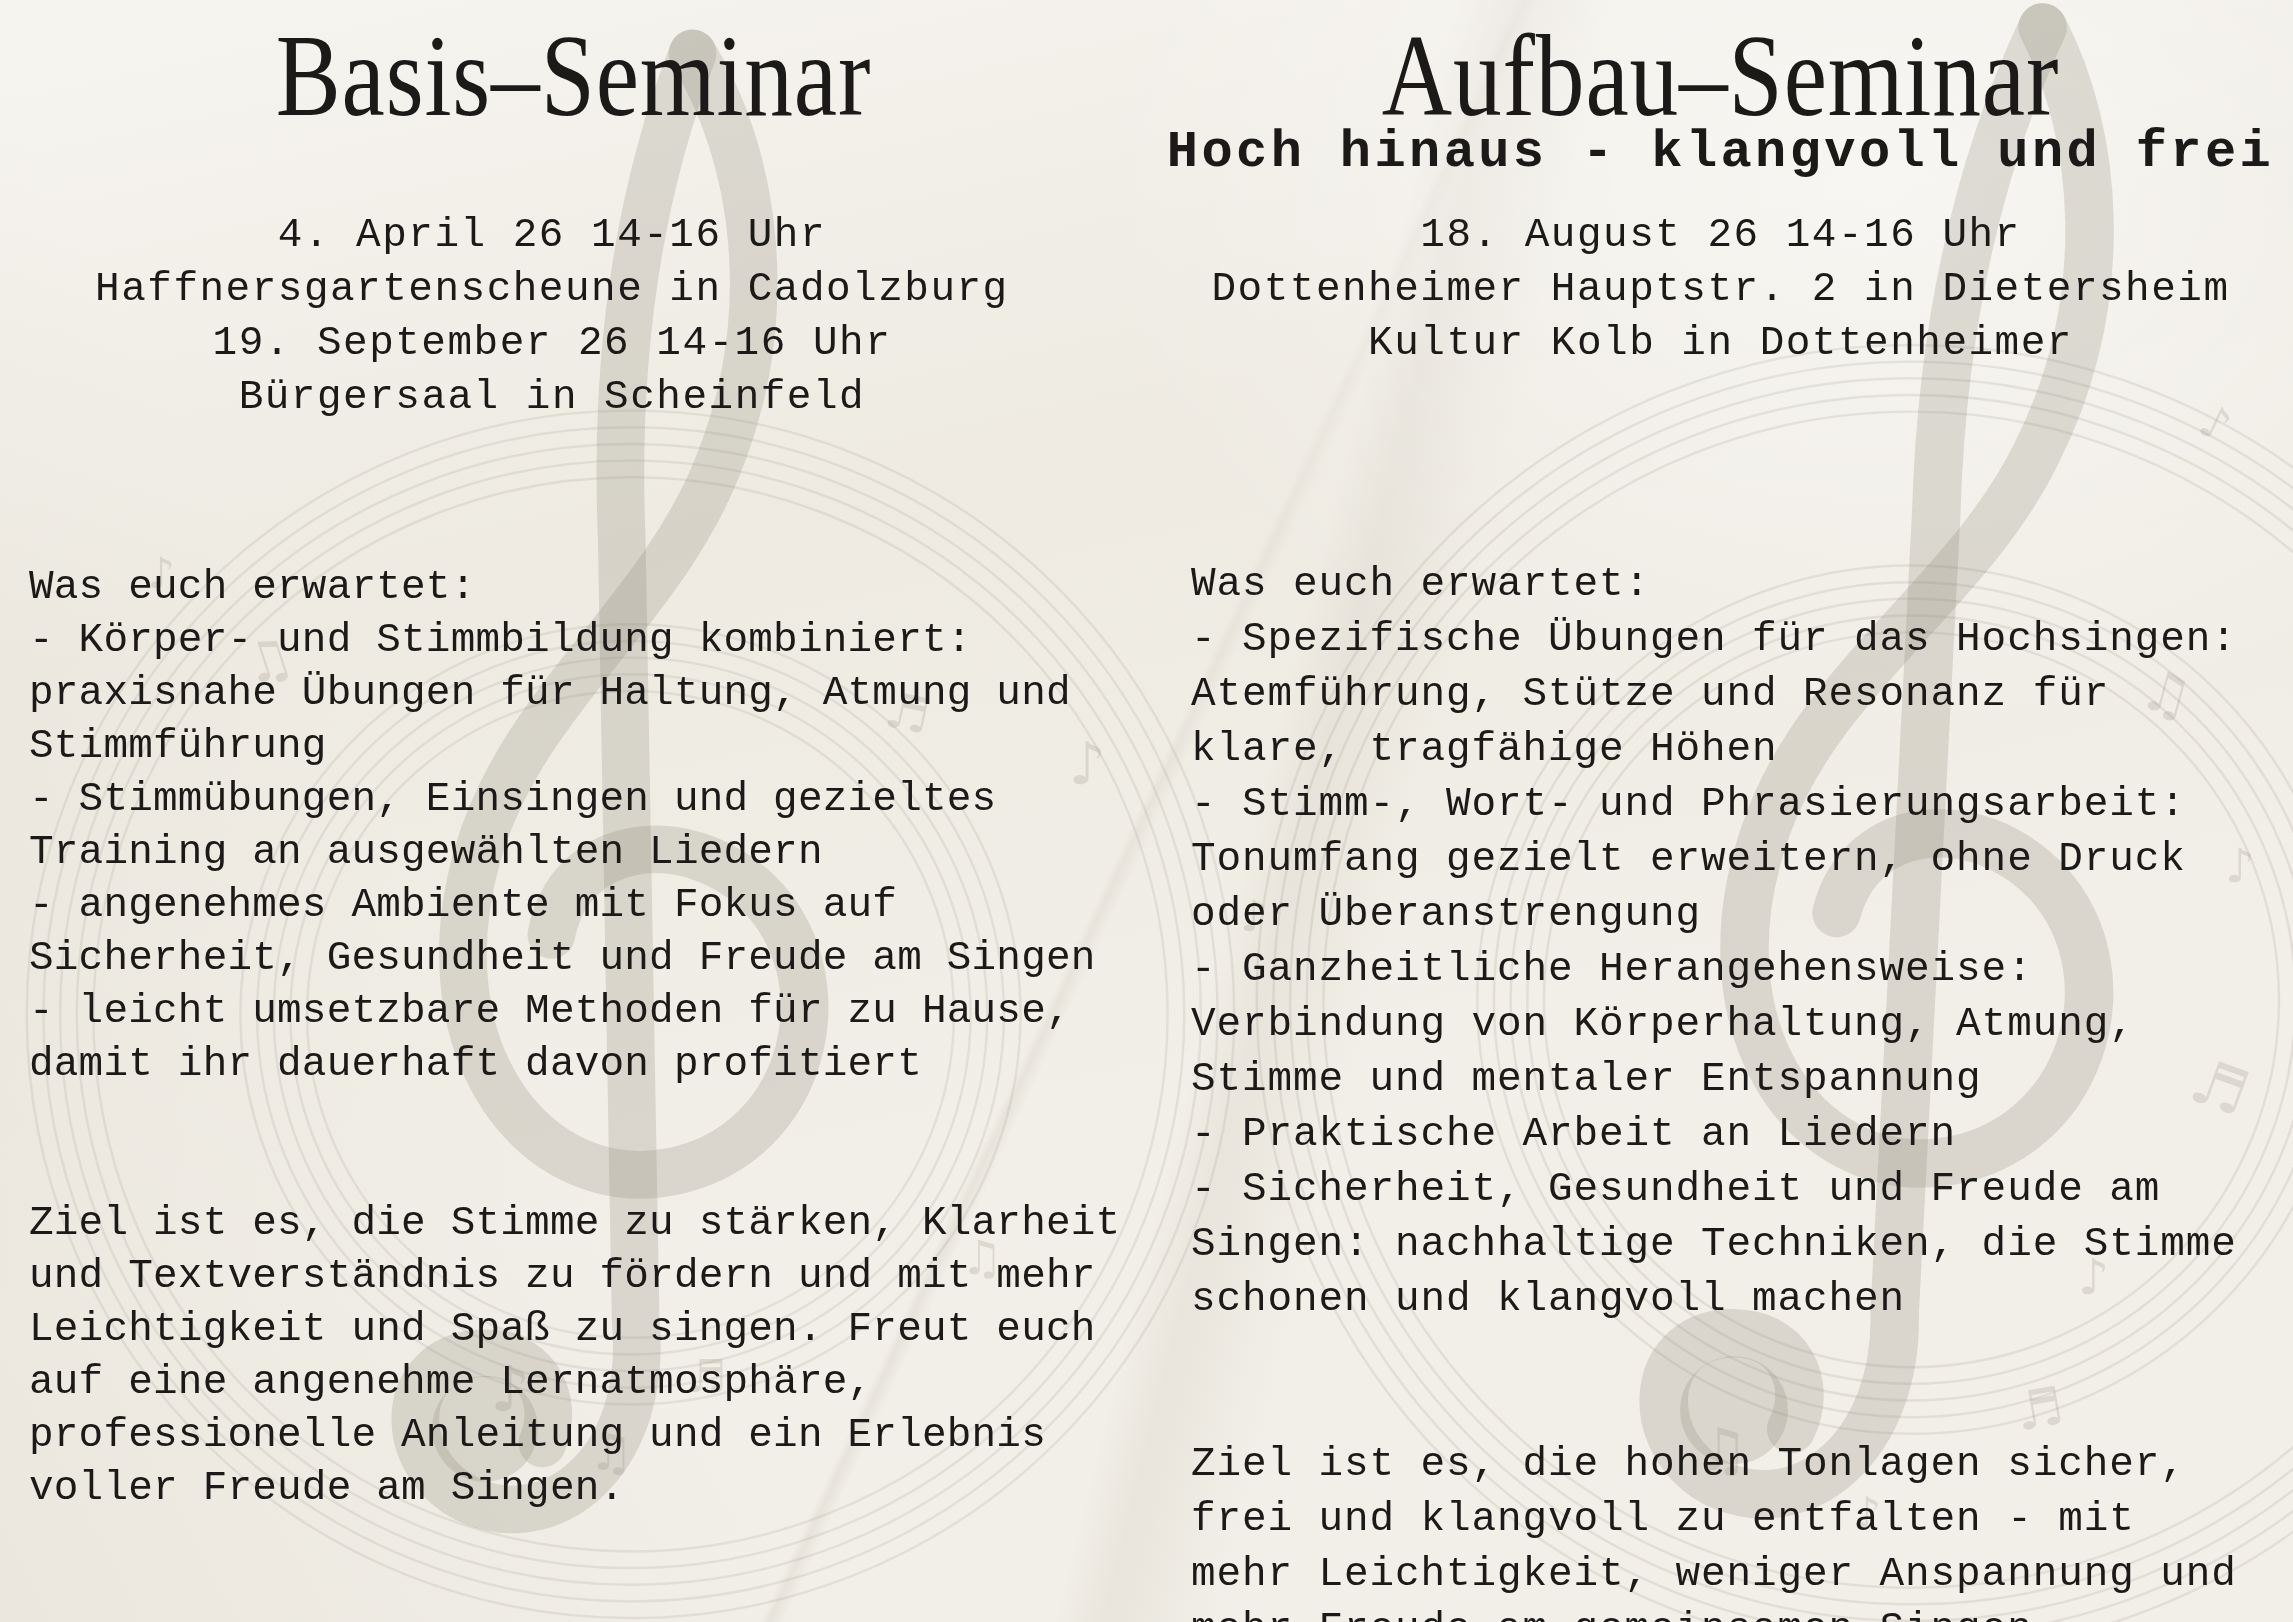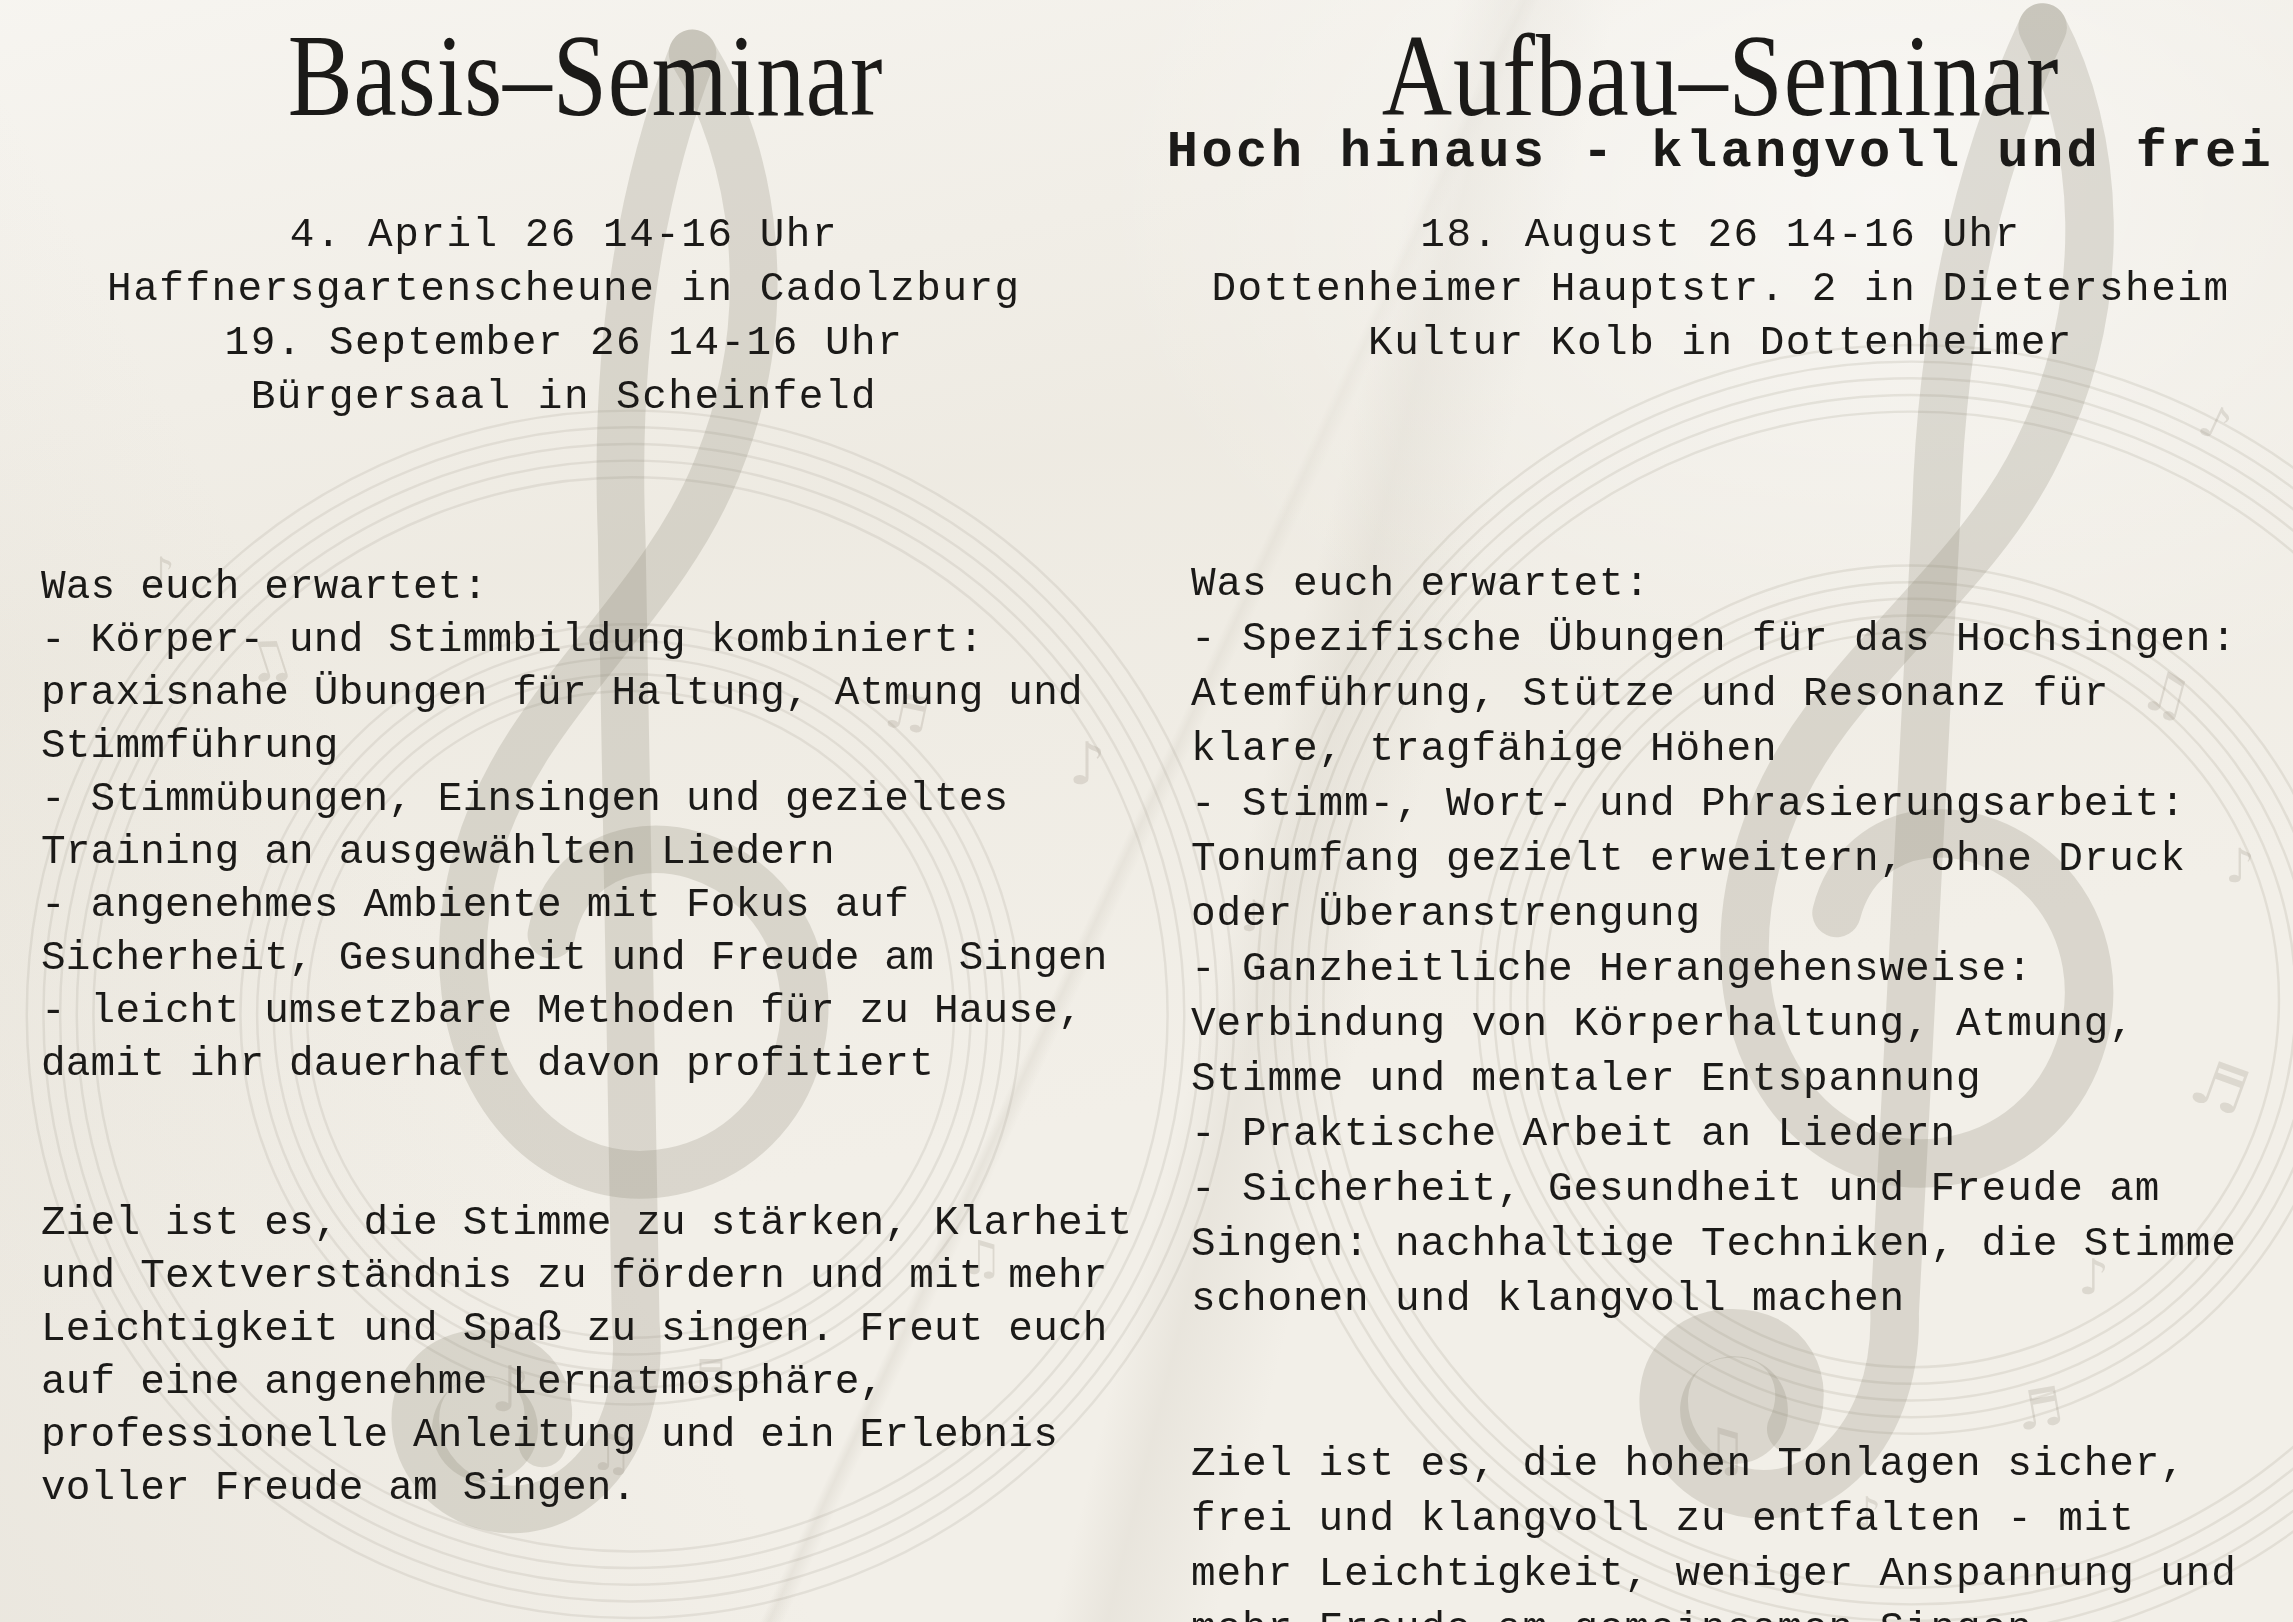--- a/index.html
+++ b/index.html
@@ -12,21 +12,21 @@
       radial-gradient(1274px 882px at 82% 12%, rgba(255,255,255,0.55), rgba(255,255,255,0) 62%),
       linear-gradient(104deg, rgba(255,255,255,0) 54%, rgba(199,193,180,0.22) 56%, rgba(255,255,255,0) 60%),
       linear-gradient(62deg, rgba(206,200,187,0.20) 0%, rgba(255,255,255,0) 26%),
       linear-gradient(168deg, rgba(255,255,255,0.35), rgba(233,229,219,0.45) 32%, rgba(243,240,233,0) 64%),
       linear-gradient(115deg, rgba(255,255,255,0) 49.7%, rgba(180,174,160,0.18) 50%, rgba(255,255,255,0) 50.5%),
       #f2efe8;
     font-family:"Liberation Mono","DejaVu Sans Mono",monospace;
   }
   .watermark { position:absolute; left:0; top:0; }
   .col { position:absolute; top:0; width:1147px; height:1622px; }
-  .col.left  { left:12px; }
+  .col.left  { left:0; }
   .col.right { left:1147px; }
   .title {
     position:absolute; top:17.6px; left:0; right:0;
     margin:0; text-align:center;
     font-family:"Liberation Serif","DejaVu Serif",serif;
     font-weight:400;
     font-size:116px; line-height:1.0;
     letter-spacing:1px;
     transform:scaleX(0.84);
     transform-origin:50% 0;

